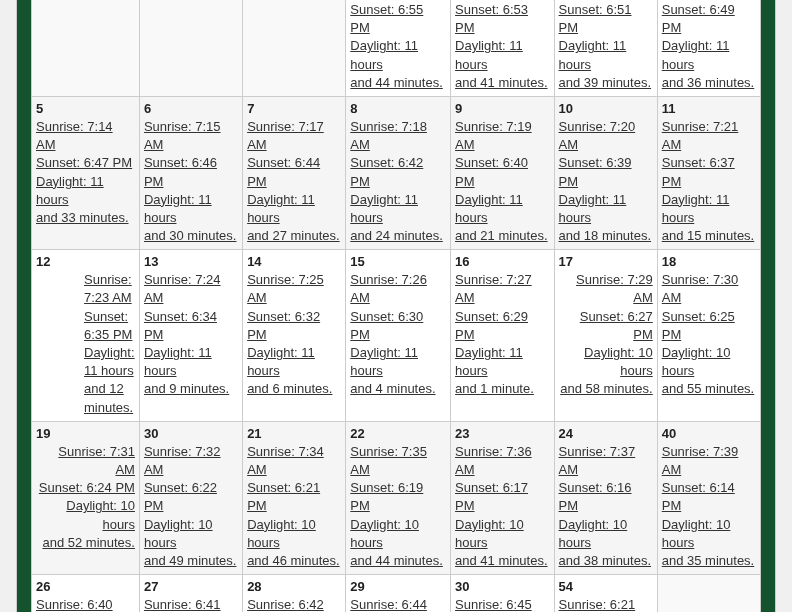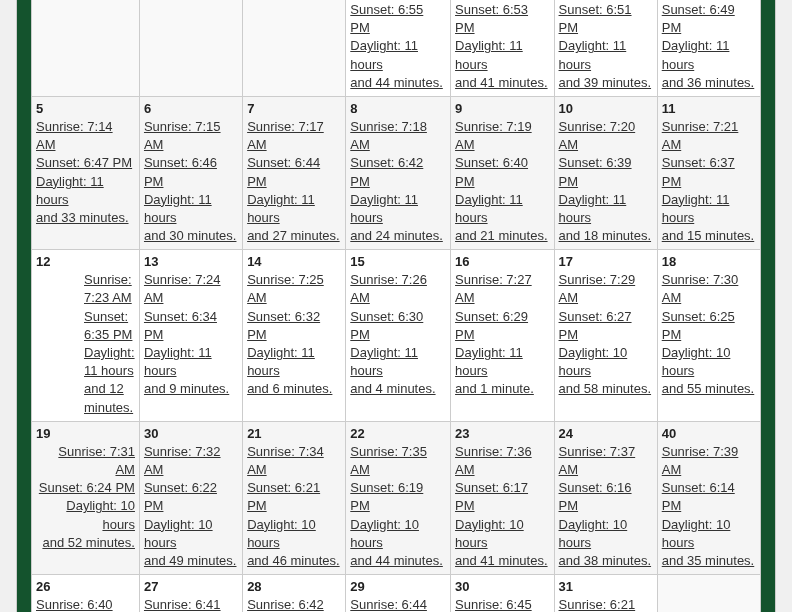--- a/index.html
+++ b/index.html
@@ -245,21 +245,21 @@
           </td>
           <td>
             <span class="day-number">16</span>
             <div class="day-info" style="white-space: pre-line;">Sunrise: 7:27 AM
 Sunset: 6:29 PM
 Daylight: 11 hours
 and 1 minute.</div>
           </td>
           <td>
             <span class="day-number">17</span>
-            <div class="day-info" style="white-space: pre-line;">Sunrise: 7:29 AM
+            <div class="day-info" style="white-space: pre-line; text-align: right;">Sunrise: 7:29 AM
 Sunset: 6:27 PM
 Daylight: 10 hours
 and 58 minutes.</div>
           </td>
           <td>
             <span class="day-number">18</span>
             <div class="day-info" style="white-space: pre-line;">Sunrise: 7:30 AM
 Sunset: 6:25 PM
 Daylight: 10 hours
 and 55 minutes.</div>
@@ -346,21 +346,21 @@
 and 24 minutes.</div>
           </td>
           <td>
             <span class="day-number">30</span>
             <div class="day-info" style="white-space: pre-line;">Sunrise: 6:45 AM
 Sunset: 5:07 PM
 Daylight: 10 hours
 and 22 minutes.</div>
           </td>
           <td>
-            <span class="day-number">31</span>
+            <span class="day-number">54</span>
             <div class="day-info" style="white-space: pre-line;">Sunrise: 6:21 AM
 Sunset: 5:06 PM
 Daylight: 10 hours
 and 19 minutes.</div>
           </td>
           <td class="empty"></td>
         </tr>
       </tbody>
   </table>
 </div>

